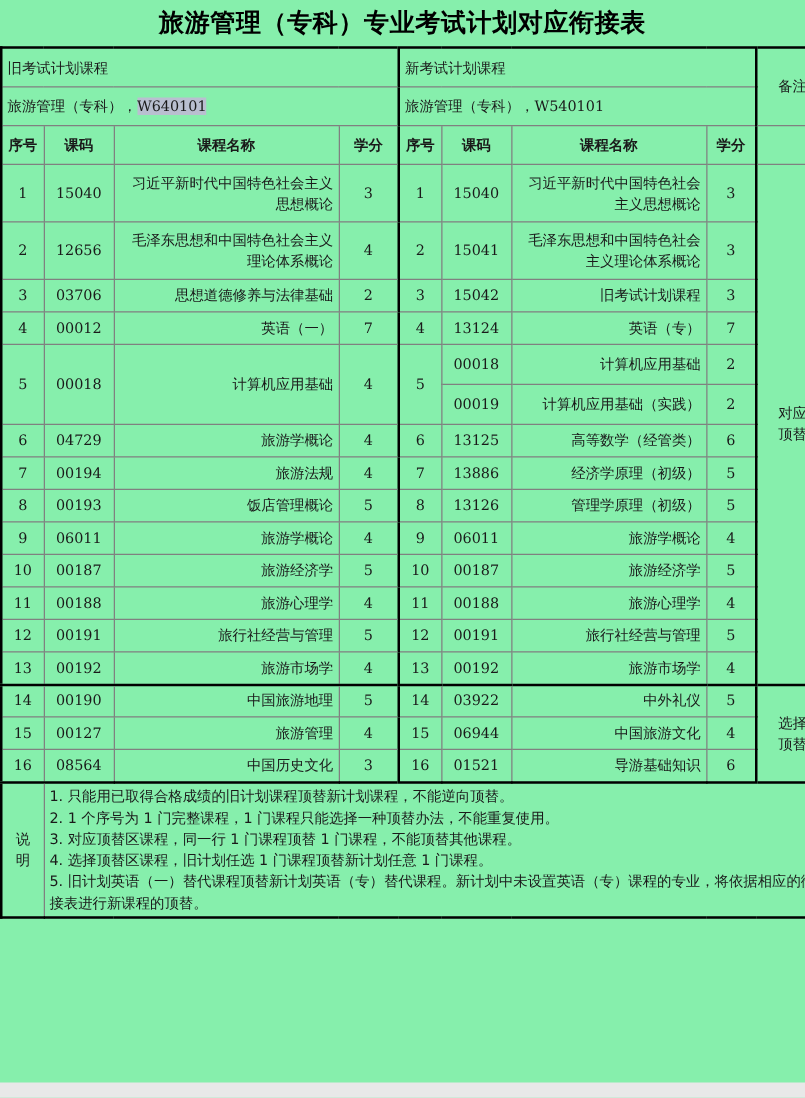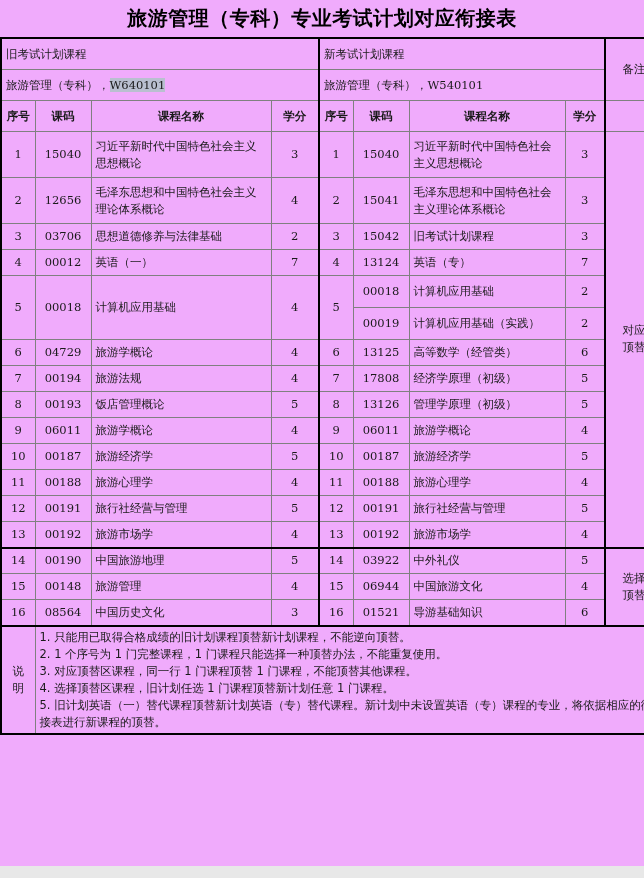--- a/index.html
+++ b/index.html
@@ -9,21 +9,21 @@
   }
   body {
     width: 644px;
     height: 878px;
     font-family: "DejaVu Sans", "Liberation Sans", sans-serif;
     overflow: hidden;
   }
   .page {
     width: 644px;
     height: 872px;
-    background: #f0abfc;
+    background: #86efac;
     position: relative;
     box-sizing: border-box;
   }
   .title {
     text-align: center;
     font-family: "DejaVu Serif", "Liberation Serif", serif;
     font-size: 20px;
     font-weight: bold;
     letter-spacing: 0.5px;
     color: #000;
@@ -45,21 +45,21 @@
     color: #1a1a1a;
     padding: 2px 4px;
     vertical-align: middle;
     line-height: 17px;
   }
   
   table.main {
     border: 2px solid #000;
   }
   .tc { text-align: center; }
-  .tl { text-align: left; padding-left: 7px; }
+  .tl { text-align: right; padding-left: 7px; }
   .hdr {
     font-size: 12px;
   }
   .colhdr {
     text-align: center;
     font-size: 12.5px;
     font-weight: bold;
     height: 26px;
     margin-top: 27px;
   }
@@ -222,21 +222,21 @@
         <td class="tl">高等数学（经管类）</td>
         <td class="tc">6</td>
       </tr>
 
       <tr class="r1">
         <td class="tc">7</td>
         <td class="tc">00194</td>
         <td class="tl">旅游法规</td>
         <td class="tc">4</td>
         <td class="tc sep-left">7</td>
-        <td class="tc">17808</td>
+        <td class="tc">13886</td>
         <td class="tl">经济学原理（初级）</td>
         <td class="tc">5</td>
       </tr>
 
       <tr class="r1">
         <td class="tc">8</td>
         <td class="tc">00193</td>
         <td class="tl">饭店管理概论</td>
         <td class="tc">5</td>
         <td class="tc sep-left">8</td>
@@ -308,21 +308,21 @@
         <td class="tc sep-left thick-top">14</td>
         <td class="tc thick-top">03922</td>
         <td class="tl thick-top">中外礼仪</td>
         <td class="tc thick-top">5</td>
         <td class="remark sep-left thick-top" rowspan="3">选择
 顶替</td>
       </tr>
 
       <tr class="r1">
         <td class="tc">15</td>
-        <td class="tc">00148</td>
+        <td class="tc">00127</td>
         <td class="tl">旅游管理</td>
         <td class="tc">4</td>
         <td class="tc sep-left">15</td>
         <td class="tc">06944</td>
         <td class="tl">中国旅游文化</td>
         <td class="tc">4</td>
       </tr>
 
       <tr class="r1">
         <td class="tc">16</td>

